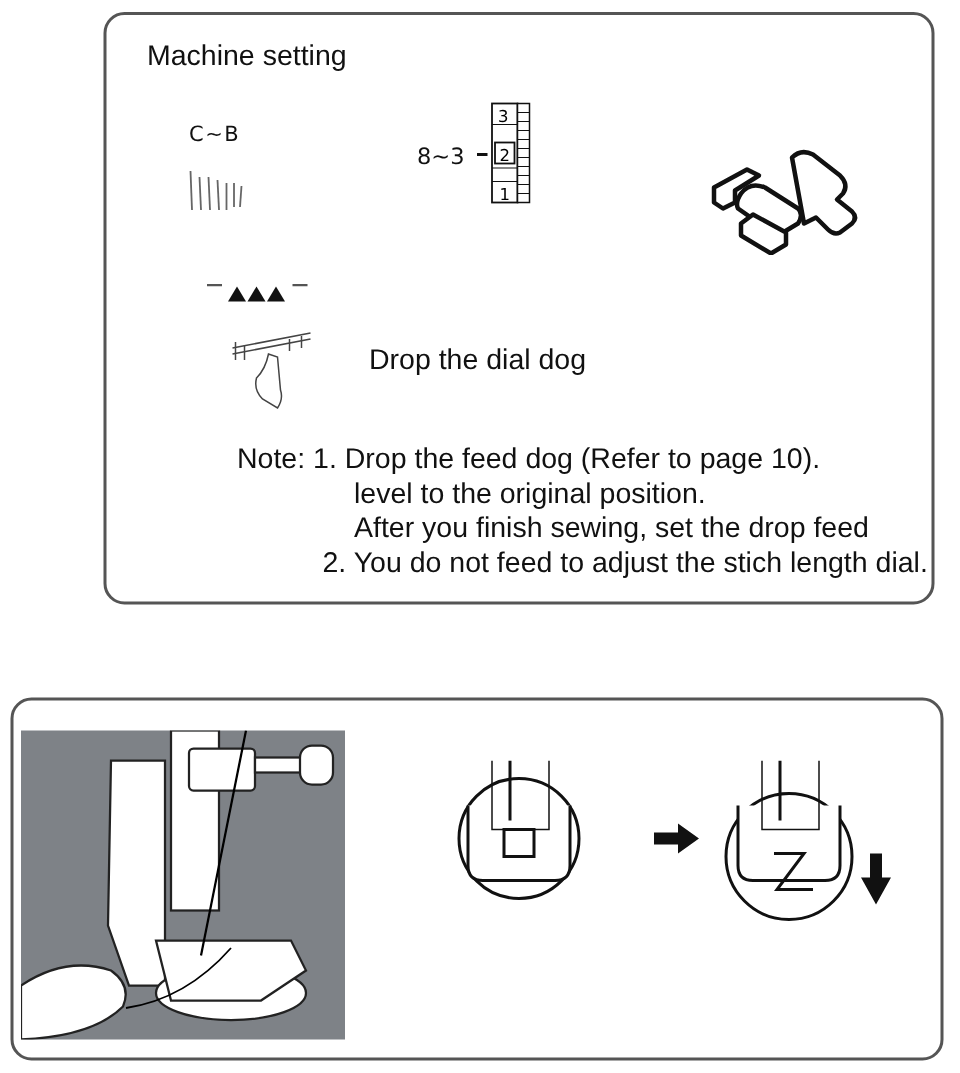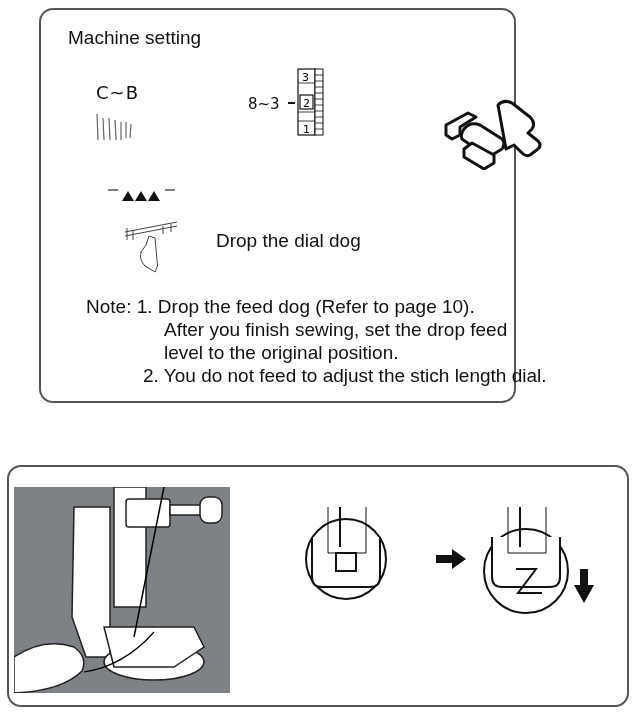--- a/index.html
+++ b/index.html
@@ -1,26 +1,26 @@
 <!DOCTYPE html>
 <html><head>
 <meta charset="utf-8">
 <style>
   html, body { margin:0; padding:0; background:#ffffff; }
   body { width:640px; height:715px; position:relative; overflow:hidden; font-family:"Liberation Sans", sans-serif; color:#111; }
   .panel { position:absolute; border:2px solid #555; border-radius:14px; background:#fff; box-sizing:border-box; }
-  #panel-top { left:39px; top:8px; width:477px; height:395px; }
+  #panel-top { left:69px; top:8px; width:554px; height:395px; }
   #panel-bottom { left:7px; top:465px; width:622px; height:242px; }
   .abs { position:absolute; }
   .title { left:27px; top:17px; font-size:19px; }
-  .cb-label { left:55px; top:72px; font-size:18px; font-family:"DejaVu Sans", sans-serif; letter-spacing:1px; }
+  .cb-label { left:55px; top:72px; font-size:14px; font-family:"DejaVu Sans", sans-serif; letter-spacing:1px; }
   .len-label { left:207px; top:85px; font-size:15px; font-family:"DejaVu Sans", sans-serif; }
   .feed-text { left:175px; top:220px; font-size:19px; }
   .note { left:45px; top:285px; font-size:19px; line-height:23px; }
-  .note .row { white-space:nowrap; }
+  .note .row { white-space:nowrap;margin-left:42px; }
   .gray-img { left:5px; top:20px; width:216px; height:206px; background:#7e8287; }
 </style>
 </head>
 <body>
 
 <div id="panel-top" class="panel">
   <div class="abs title">Machine setting</div>
 
   <div class="abs cb-label">C~B</div>
   <svg class="abs" style="left:52px;top:100px" width="50" height="36">
@@ -81,22 +81,22 @@
     <g fill="none" stroke="#444" stroke-width="1">
       <path d="M4 14 l52 -10 M4 18 l52 -10"></path>
       <path d="M6 10 v12 M12 12 v10 M42 8 v8 M50 6 v8"></path>
       <path d="M28 18 q-2 10 -8 16 q-2 8 4 14 l10 6 q4 -6 2 -12 l-2 -22 z"></path>
     </g>
   </svg>
   <div class="abs feed-text">Drop the dial dog</div>
 
   <div class="abs note">
     <div class="row"><span>Note:</span> <span>1.</span> <span>Drop the feed dog (Refer to page 10).</span></div>
+    <div class="row" style="padding-left:78px"><span>level to the original position.</span></div>
     <div class="row" style="padding-left:78px"><span>After you finish sewing, set the drop feed</span></div>
-    <div class="row" style="padding-left:78px"><span>level to the original position.</span></div>
     <div class="row" style="padding-left:57px"><span>2.</span> <span>You do not feed to adjust the stich length dial.</span></div>
   </div>
 </div>
 
 <div id="panel-bottom" class="panel">
   <div class="abs gray-img">
     <svg width="216" height="206">
       <g fill="#fff" stroke="#222" stroke-width="1.5">
         <rect x="100" y="0" width="32" height="120"></rect>
         <path d="M60 20 h36 v150 h-24 l-14 -40 z"></path>

